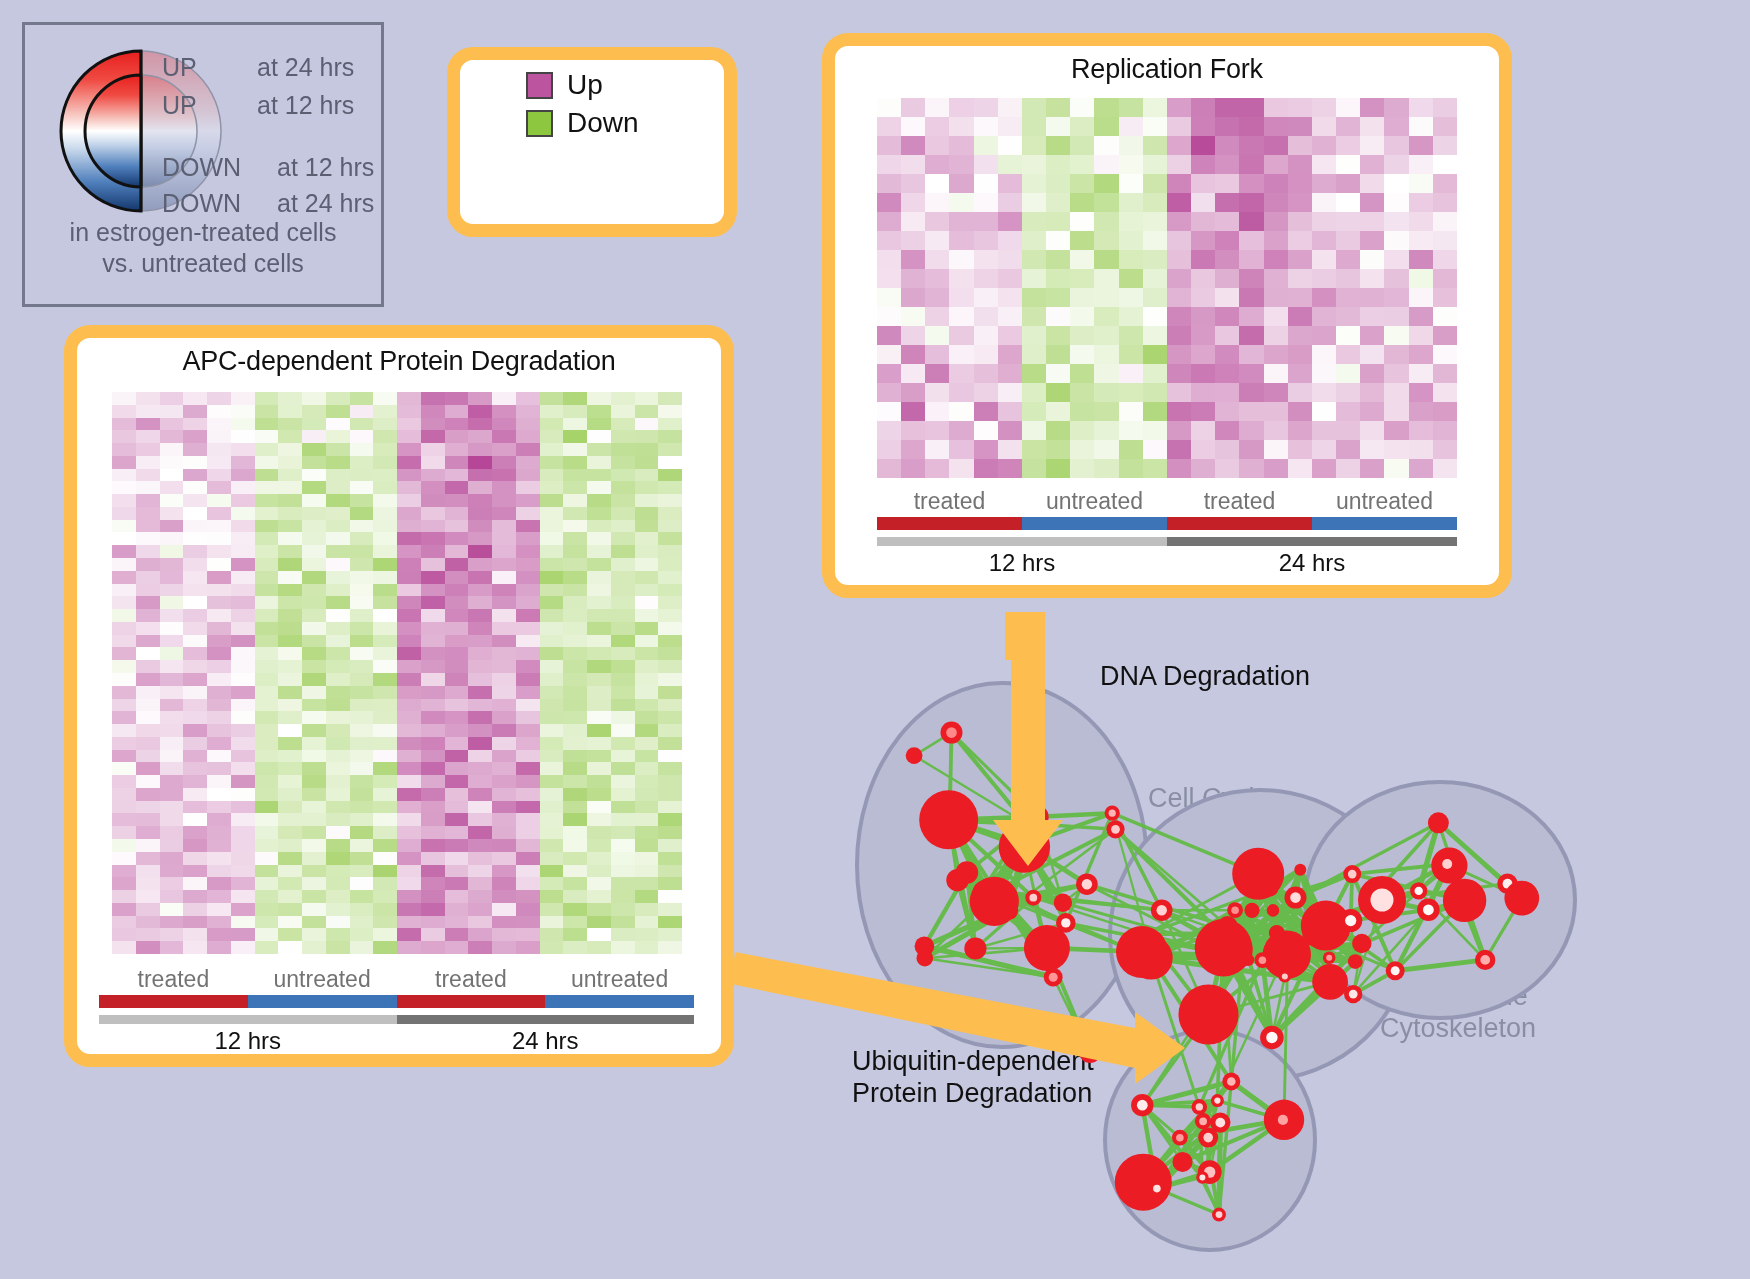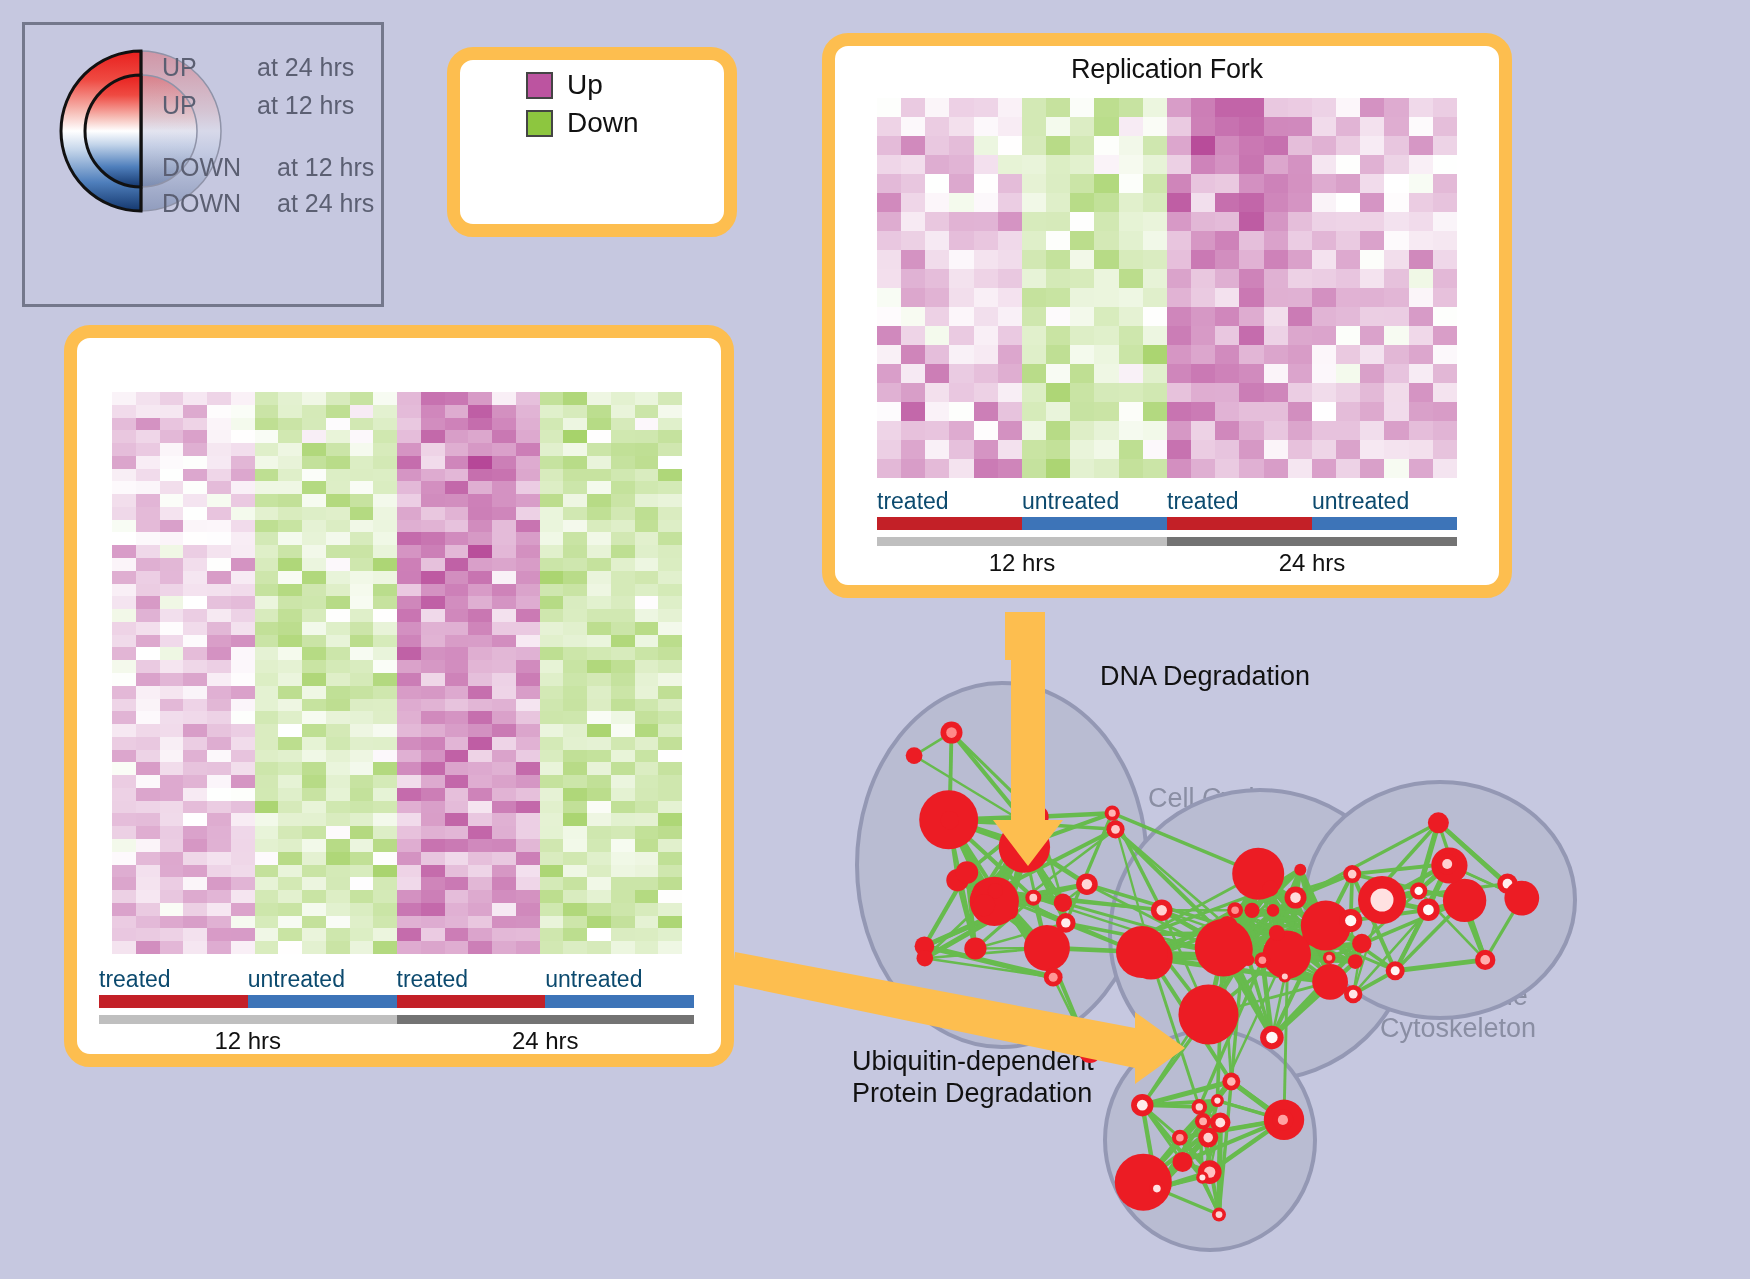--- a/index.html
+++ b/index.html
@@ -59,21 +59,21 @@
   #repfork{left:822px;top:33px;width:690px;height:565px;}
   #apcpanel{left:64px;top:325px;width:670px;height:742px;}
 
   .hm{position:absolute;display:grid;}
   .hm div{width:100%;height:100%;}
 
   
   .axis{position:absolute;}
   .axis .names{display:flex;}
   .axis .names span{
-    flex:1;text-align:left;font-size:23px;color:#0c4a6e;white-space:nowrap;
+    flex:1;text-align:center;font-size:23px;color:#737373;white-space:nowrap;
   }
   .axis .trtbar{display:flex;height:13px;margin-top:2px;}
   .axis .trtbar i{flex:1;display:block;}
   .bar-t{background:#c32027;}
   .bar-u{background:#3d74b8;}
   .axis .timebar{display:flex;height:9px;margin-top:7px;}
   .axis .timebar i{flex:1;display:block;}
   .bar-12{background:#bfbfbf;}
   .bar-24{background:#737373;}
   .axis .times{display:flex;margin-top:3px;}
@@ -122,20 +122,24 @@
 
     <span class="ck-label" style="left:137px;top:28px;">UP</span>
     <span class="ck-label" style="left:232px;top:28px;">at 24 hrs</span>
     <span class="ck-label" style="left:137px;top:66px;">UP</span>
     <span class="ck-label" style="left:232px;top:66px;">at 12 hrs</span>
     <span class="ck-label" style="left:137px;top:128px;">DOWN</span>
     <span class="ck-label" style="left:252px;top:128px;">at 12 hrs</span>
     <span class="ck-label" style="left:137px;top:164px;">DOWN</span>
     <span class="ck-label" style="left:252px;top:164px;">at 24 hrs</span>
 
+    <div class="ck-foot">
+      <div>in estrogen-treated cells</div>
+      <div>vs. untreated cells</div>
+    </div>
   </div>
 
   <div id="legendbox" class="panel">
     <div class="lg-rows">
       <div class="lg-row">
         <span class="swatch sw-up"></span>
         <span class="lg-txt">Up</span>
       </div>
       <div class="lg-row">
         <span class="swatch sw-down"></span>
@@ -646,20 +650,21 @@
         <i class="bar-24"></i>
       </div>
       <div class="times">
         <span>12 hrs</span>
         <span>24 hrs</span>
       </div>
     </div>
   </div>
 
   <div id="apcpanel" class="panel">
+    <div class="panel-title">APC-dependent Protein Degradation</div>
     <div class="hm" id="hm-apc" style="left: 35px; top: 54px; width: 570px; height: 562px; grid-template-columns: repeat(24, 1fr); grid-template-rows: repeat(44, 1fr);">
         <div style="background:#faf3f8"></div>
         <div style="background:#f3e1ee"></div>
         <div style="background:#eccfe4"></div>
         <div style="background:#f6e7f2"></div>
         <div style="background:#eed4e7"></div>
         <div style="background:#faf1f7"></div>
         <div style="background:#d4eab7"></div>
         <div style="background:#e3f1d0"></div>
         <div style="background:#f0f7e5"></div>

